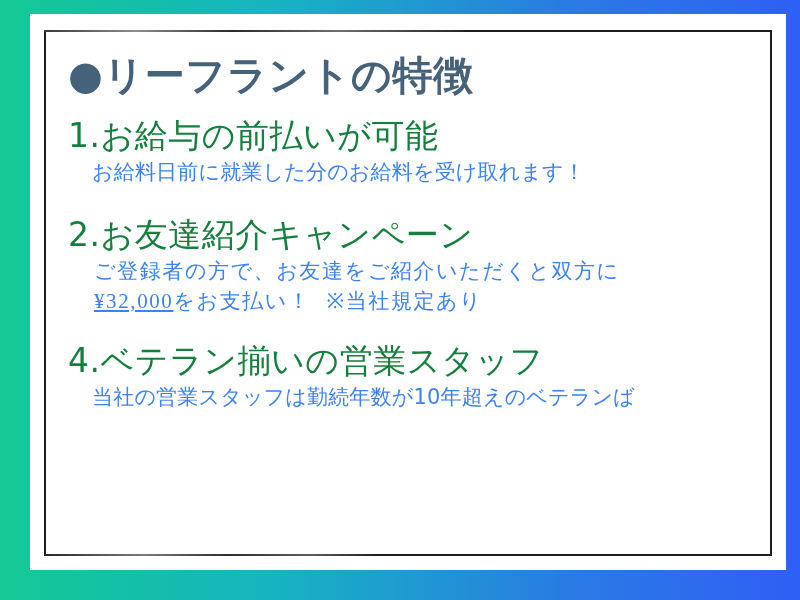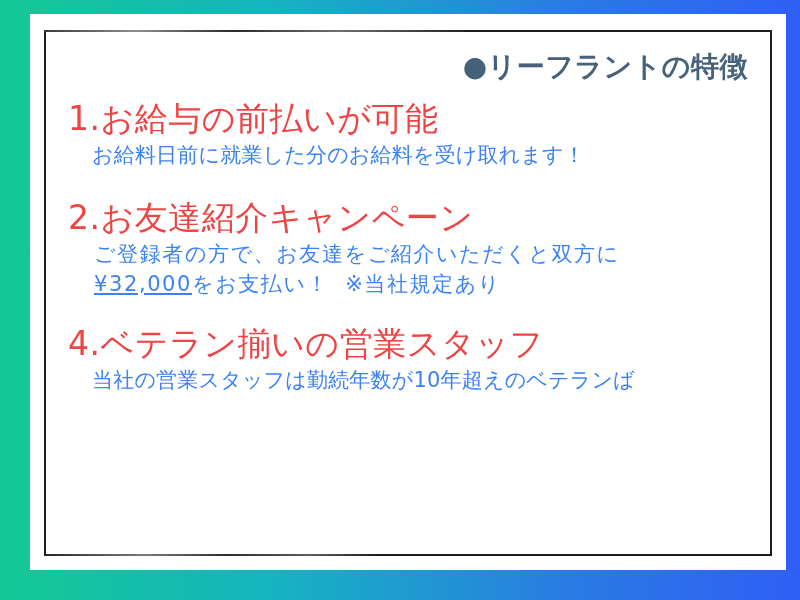--- a/index.html
+++ b/index.html
@@ -65,36 +65,36 @@
   }
 
   .content {
     position: relative;
     z-index: 2;
     padding: 6px 22px 0 22px;
     color: #4a6478;
   }
 
   .poster-title {
-    text-align: right;
-    font-size: 28px;
+    text-align: left;
+    font-size: 40px;
     font-weight: 700;
     letter-spacing: 0.5px;
     color: #46617a;
     margin: 10px 0 14px 0;
     white-space: nowrap;
   }
 
   .feature {
     margin: 0 0 4px 0;
   }
   .feature-heading {
     font-size: 33px;
     font-weight: 400;
-    color: #ef4444;
+    color: #15803d;
     letter-spacing: 0.5px;
     line-height: 1.18;
     white-space: nowrap;
     margin-bottom: 2px;
   }
   .feature-body {
     font-size: 21px;
     font-weight: 400;
     color: #3b82f6;
     line-height: 1.42;
@@ -110,21 +110,21 @@
     text-underline-offset: 2px;
   }
   .wide-space {
     display: inline-block;
     width: 16px;
   }
 
   
   .feature-1 { margin-top: 2px; }
   .feature-2 { margin-top: 28px; }
-  .feature-2 .feature-body { letter-spacing: 1.6px; padding-left: 26px; }
+  .feature-2 .feature-body { letter-spacing: 1.6px; padding-left: 26px; font-family: Liberation Serif, serif; }
   .feature-3 { margin-top: 26px; }
   .feature-3 .feature-body { padding-left: 24px; }
 </style>
 </head>
 <body>
 
 <div class="poster">
   <div class="card">
     <div class="inner-frame"></div>
 

